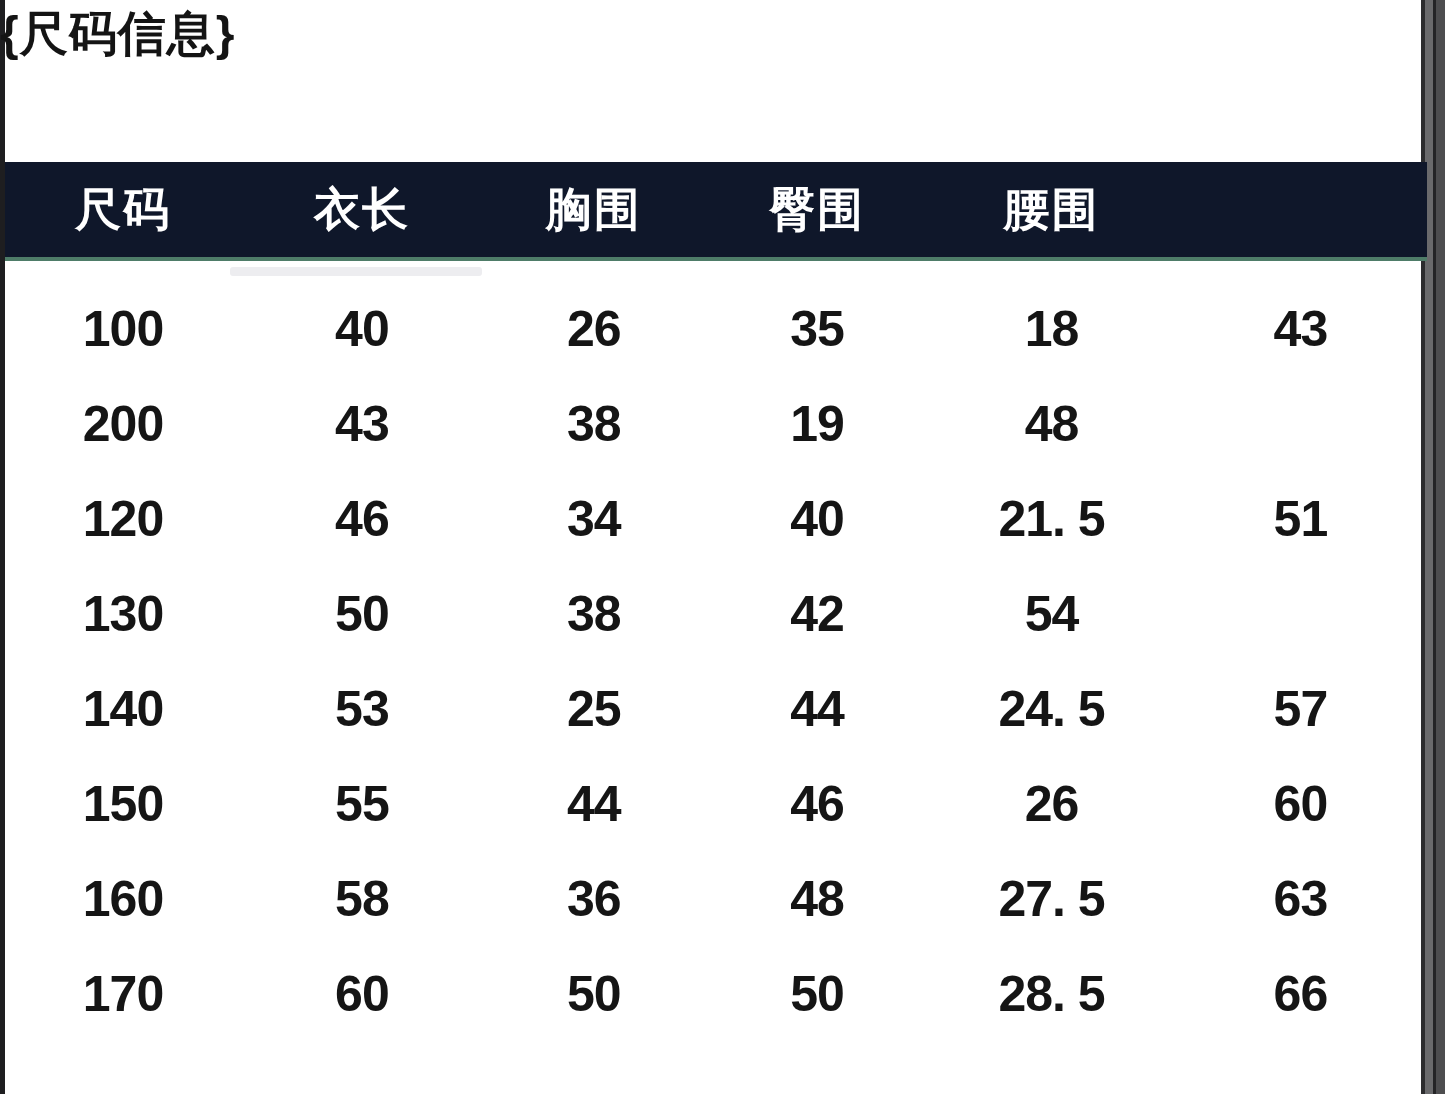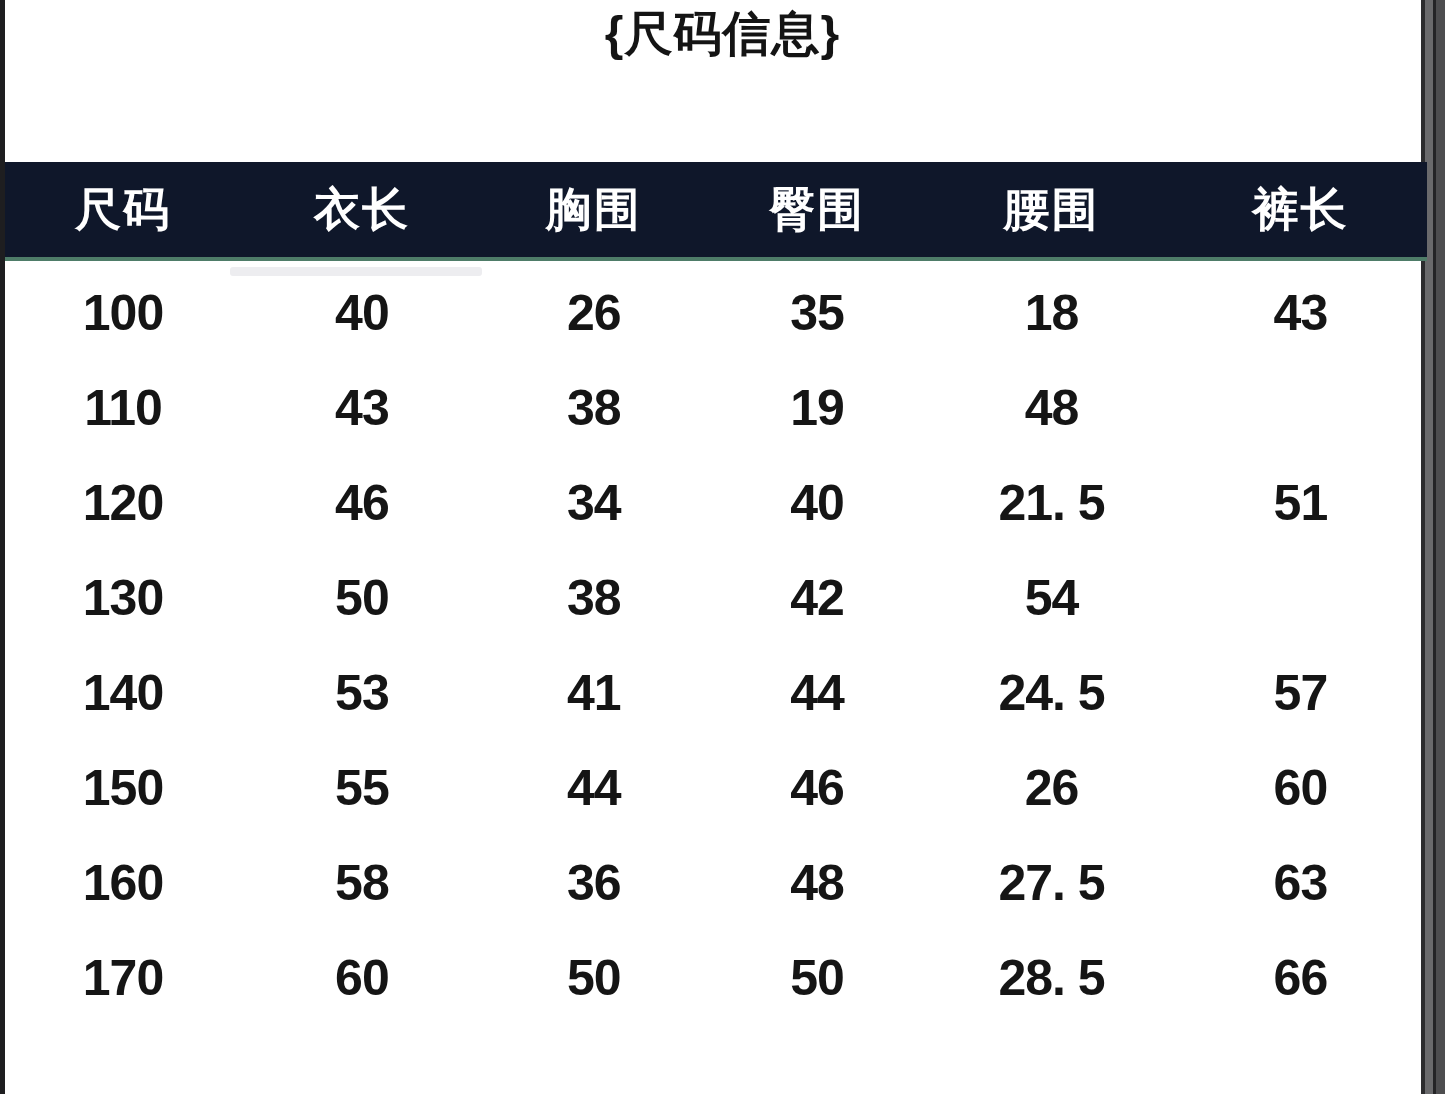--- a/index.html
+++ b/index.html
@@ -34,21 +34,21 @@
       #6a6a6c 6px, #6a6a6c 14px,
       #242426 14px, #242426 17px,
       #4d4d4f 17px, #4d4d4f 26px);
   }
   .title {
     position: absolute;
     top: 2px;
     left: 0;
     width: 1445px;
     margin: 0;
-    text-align: center;
+    text-align: left;
     font-size: 48px;
     font-weight: 700;
     color: #141414;
     letter-spacing: 1px;
   }
   .size-table {
     position: absolute;
     left: 5px;
     top: 162px;
     width: 1422px;
@@ -68,21 +68,21 @@
   
   .header-artifact {
     position: absolute;
     left: 225px;
     top: 105px;
     width: 252px;
     height: 9px;
     background: #ededf0;
     border-radius: 3px;
   }
-  .tbody { padding-top: 4px; }
+  .tbody { padding-top: 20px; }
   .tr {
     display: grid;
     grid-template-columns: 16.6% 17% 15.6% 15.8% 17.2% 17.8%;
     height: 95px;
     align-items: center;
     color: #151515;
     font-size: 50px;
     font-weight: 700;
   }
   .td { text-align: center; letter-spacing: -1px; }
@@ -96,36 +96,35 @@
 
   <h1 class="title">{尺码信息}</h1>
 
   <div class="size-table">
     <div class="thead">
       <div class="th">尺码</div>
       <div class="th">衣长</div>
       <div class="th">胸围</div>
       <div class="th">臀围</div>
       <div class="th">腰围</div>
-      <div class="th">裤长</div>
     </div>
 
     <div class="header-artifact"></div>
 
     <div class="tbody">
       <div class="tr">
         <div class="td">100</div>
         <div class="td">40</div>
         <div class="td">26</div>
         <div class="td">35</div>
         <div class="td">18</div>
         <div class="td">43</div>
       </div>
       <div class="tr">
-        <div class="td">110</div>
+        <div class="td">200</div>
         <div class="td">43</div>
         <div class="td">38</div>
         <div class="td">19</div>
         <div class="td">48</div>
       </div>
       <div class="tr">
         <div class="td">120</div>
         <div class="td">46</div>
         <div class="td">34</div>
         <div class="td">40</div>
@@ -135,21 +134,21 @@
       <div class="tr">
         <div class="td">130</div>
         <div class="td">50</div>
         <div class="td">38</div>
         <div class="td">42</div>
         <div class="td">54</div>
       </div>
       <div class="tr">
         <div class="td">140</div>
         <div class="td">53</div>
-        <div class="td">41</div>
+        <div class="td">25</div>
         <div class="td">44</div>
         <div class="td">24. 5</div>
         <div class="td">57</div>
       </div>
       <div class="tr">
         <div class="td">150</div>
         <div class="td">55</div>
         <div class="td">44</div>
         <div class="td">46</div>
         <div class="td">26</div>

